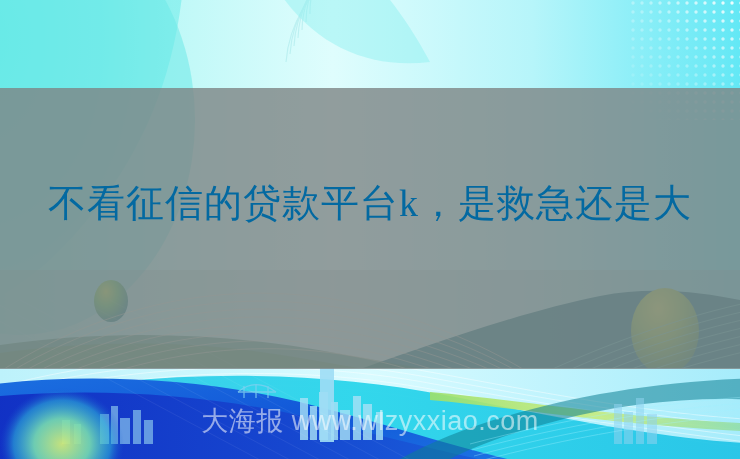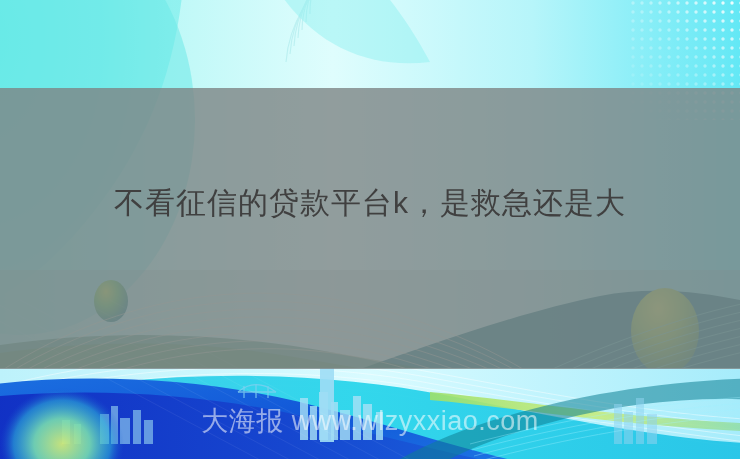--- a/index.html
+++ b/index.html
@@ -39,26 +39,26 @@
   .title-wrap {
     position: absolute;
     left: 0;
     top: 180px;
     width: 740px;
     text-align: center;
     padding: 0 34px;
     box-sizing: border-box;
   }
   .title-line {
-    color: #404040;
-    font-size: 30px;
+    color: #0369a1;
+    font-size: 38px;
     line-height: 46px;
     letter-spacing: 1px;
     font-weight: 400;
-    font-family: Liberation Sans, sans-serif;
+    font-family: Liberation Serif, serif;
     white-space: nowrap;
   }
   
   .watermark {
     position: absolute;
     left: 0;
     top: 404px;
     width: 740px;
     text-align: center;
     color: rgba(255,255,255,0.55);

